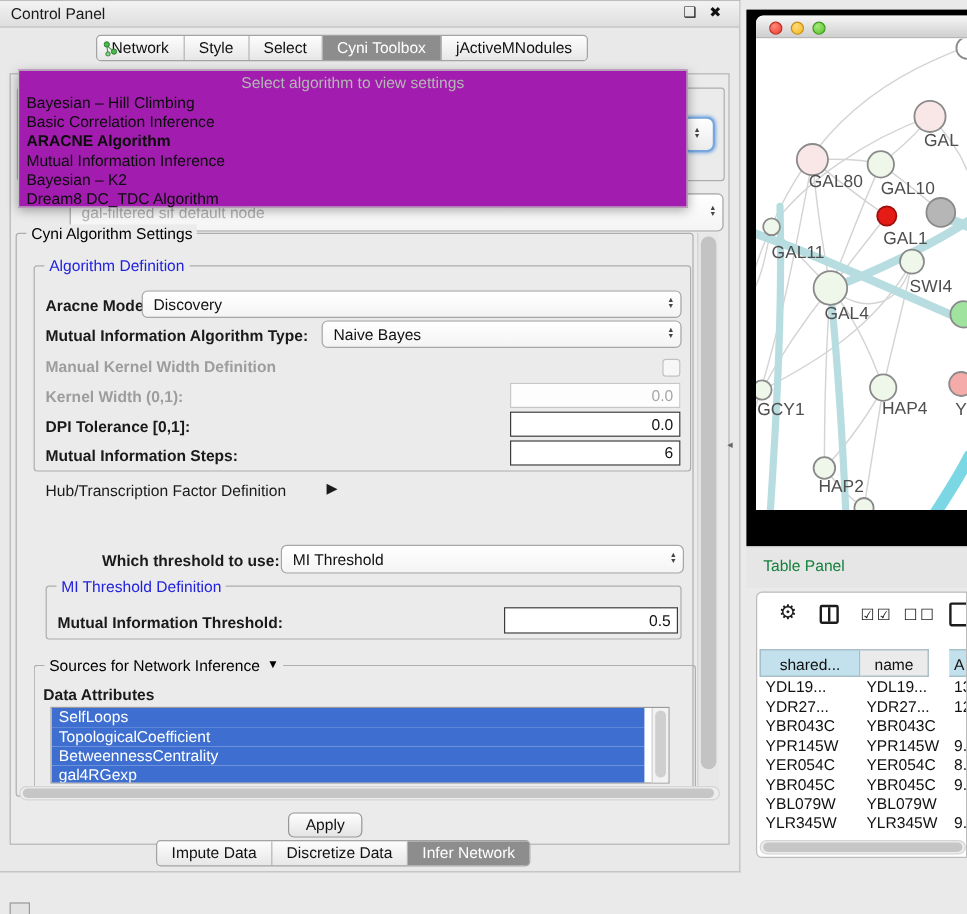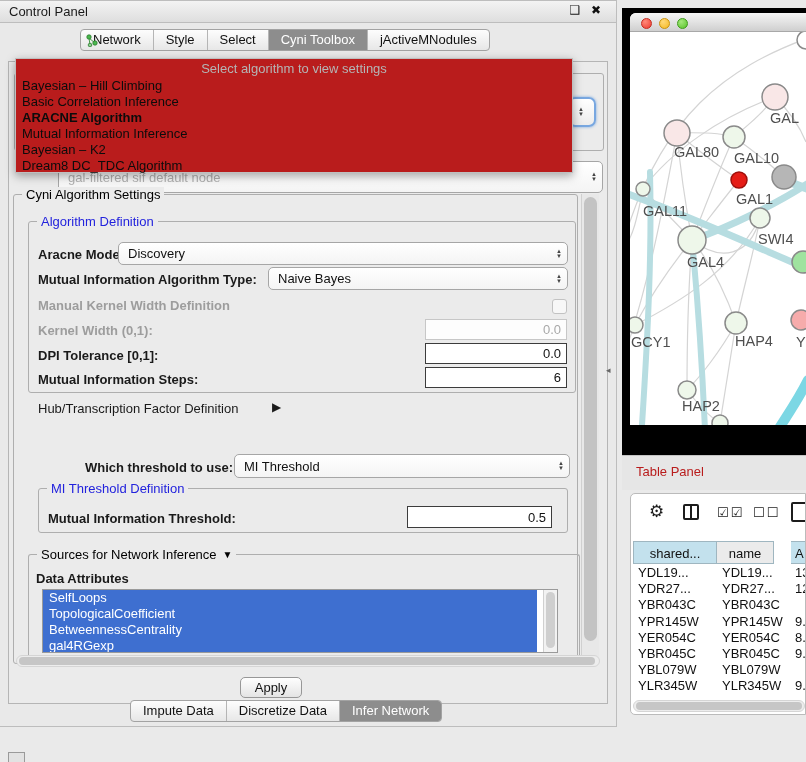--- a/index.html
+++ b/index.html
@@ -34,21 +34,21 @@
   .combo{position:absolute;background:linear-gradient(#ffffff,#f4f4f4);border:1px solid #a6a6a6;border-radius:5px;
          font-size:13px;display:flex;align-items:center;padding-left:9px;box-sizing:border-box;color:#111}
   .combo .arrows{position:absolute;right:5px;top:50%;transform:translateY(-50%);display:flex;flex-direction:column;
                  align-items:center;color:#444;font-size:6px;line-height:5px}
   
   .tinput{position:absolute;background:#fff;border:1px solid #3c3c3c;font-size:13px;text-align:right;
           padding:0 5px;font-family:inherit;box-sizing:border-box;color:#111}
   .tinput.disabled{border:1px solid #c7c7c7;color:#a8a8a8;background:#fdfdfd}
   .checkbox{position:absolute;width:13px;height:13px;border:1px solid #c2c2c2;border-radius:3px;background:#f7f7f7}
   
-  .dd-overlay{position:absolute;left:15px;top:57px;width:558px;height:115px;background:#b91c1c;
+  .dd-overlay{position:absolute;left:15px;top:57px;width:558px;height:115px;background:#a21caf;
               border:1px solid #bfbfbf;box-shadow:0 3px 9px rgba(0,0,0,.35);z-index:50;box-sizing:border-box}
   .dd-hint{height:17px;text-align:center;color:#b5b5b5;font-size:13px;padding-top:2px}
   .dd-item{height:16px;font-size:13px;color:#0c0c0c;padding-left:6px;line-height:16px;white-space:nowrap}
   .dd-item.selected{font-weight:bold}
   
   .listbox{position:absolute;background:#fff;border:1px solid #9a9a9a;overflow:hidden;box-sizing:border-box}
   .list-item{height:16px;background:#3e6fd0;color:#fff;font-size:13px;line-height:16px;padding-left:6px;white-space:nowrap}
   
   .sb-track-v{position:absolute;background:#e8e8e8;border-left:1px solid #d0d0d0;box-sizing:border-box}
   .sb-thumb-v{position:absolute;left:2px;right:2px;background:#c3c3c3;border-radius:7px}
@@ -220,21 +220,21 @@
     <span class="arrows">
         <span>▲</span>
         <span>▼</span>
       </span>
   </div>
 
   <div class="group" style="left:38px;top:487px;width:530px;height:45px">
     <div class="legend blue">MI Threshold Definition</div>
   </div>
   <div class="lbl b" style="left:48px;top:510px">Mutual Information Threshold:</div>
-  <input class="tinput" style="left: 407px; top: 505px; width: 145px; height: 22px;" readonly="" value="0.5">
+  <input class="tinput" style="left: 420px; top: 505px; width: 145px; height: 22px;" readonly="" value="0.5">
 
   <div class="group" style="left:28px;top:553px;width:552px;height:110px;border-bottom:none">
     <div class="legend" style="display:flex;gap:6px;align-items:flex-end">
       <span>Sources for Network Inference</span>
       <span style="font-size:10px">▼</span>
     </div>
   </div>
   <div class="lbl b" style="left:36px;top:570px">Data Attributes</div>
 
   <div class="listbox" style="left:42px;top:588px;width:516px;height:64px">
@@ -348,21 +348,21 @@
       <div class="nlab" style="left:57px;top:222px">GAL4</div>
       <div class="nlab" style="left:1px;top:302px">GCY1</div>
       <div class="nlab" style="left:105px;top:301px">HAP4</div>
       <div class="nlab" style="left:166px;top:302px">Y</div>
       <div class="nlab" style="left:52px;top:366px">HAP2</div>
     </div>
   </div>
 </div>
 
 <div class="tp-strip">
-  <div class="abs" style="left:14px;top:8px;font-size:13px;color:#b91c1c">Table Panel</div>
+  <div class="abs" style="left:14px;top:8px;font-size:13px;color:#15803d">Table Panel</div>
 </div>
 
 <div class="tp-card">
 
   <div class="glyph" style="left:18px;top:7px;font-size:17px">⚙</div>
   <div class="icon-cols" style="left:52px;top:10px"></div>
   <div class="glyph" style="left:86px;top:11px;font-size:13px;letter-spacing:2px">☑☑</div>
   <div class="glyph" style="left:122px;top:11px;font-size:13px;letter-spacing:2px">☐☐</div>
   <div class="icon-file" style="left:160px;top:8px"></div>
 

